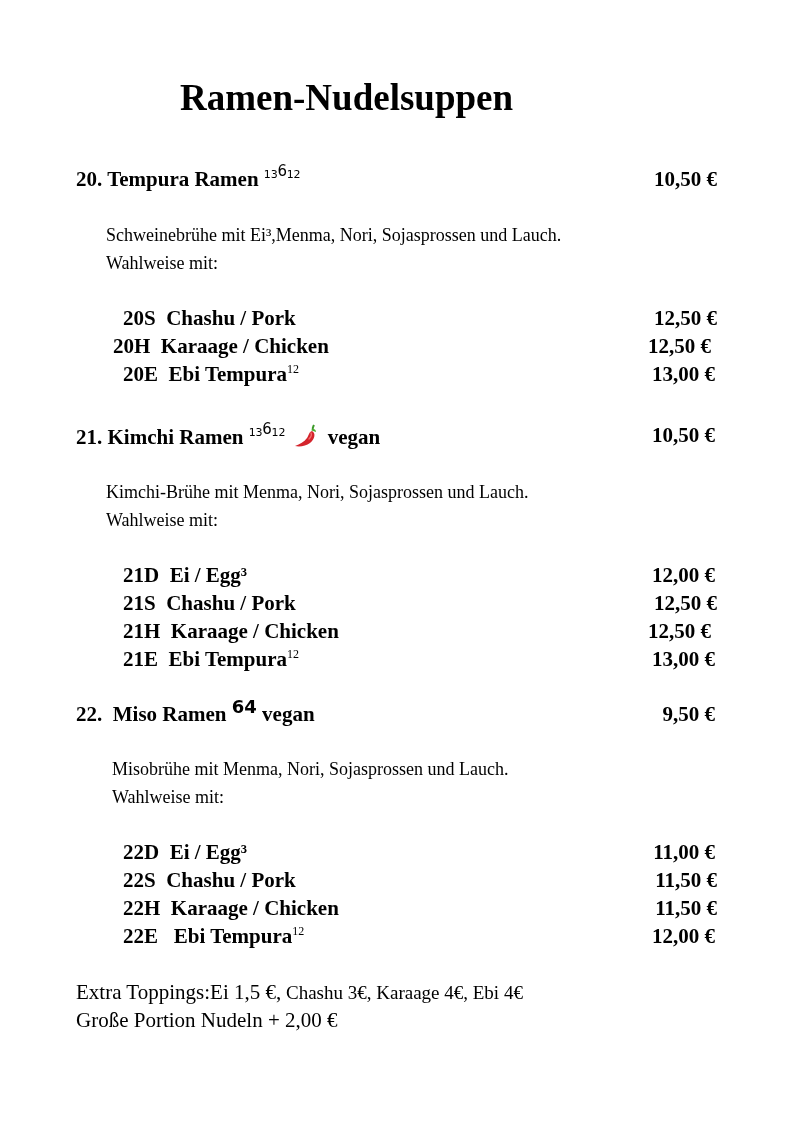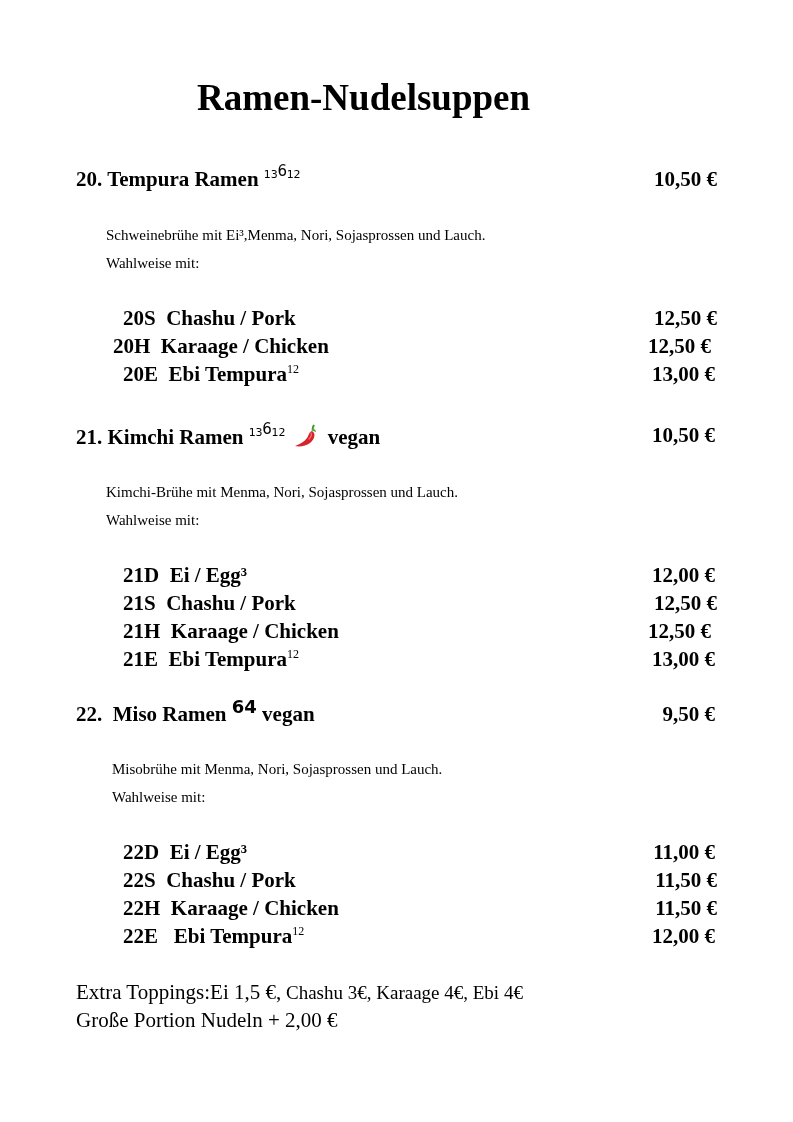--- a/index.html
+++ b/index.html
@@ -10,21 +10,21 @@
     body {
       width: 793px;
       height: 1122px;
       position: relative;
       overflow: hidden;
       font-family: "Liberation Serif", "DejaVu Serif", serif;
       color: #000000;
     }
     .abs { position: absolute; white-space: nowrap; }
     .title {
-      left: 197px;
+      left: 180px;
       top: 76px;
       font-size: 37px;
       font-weight: bold;
       line-height: 44px;
     }
     .dish-head {
       left: 76px;
       font-size: 21px;
       font-weight: bold;
       line-height: 26px;
@@ -45,21 +45,21 @@
       position: relative;
       top: -8px;
     }
     .price {
       font-size: 21px;
       font-weight: bold;
       line-height: 26px;
       text-align: left;
     }
     .desc {
-      font-size: 15px;
+      font-size: 18px;
       line-height: 28px;
     }
     .opt {
       font-size: 21px;
       font-weight: bold;
       line-height: 28px;
     }
     .opt sup, .sup-small {
       font-size: 12px;
       font-weight: normal;

